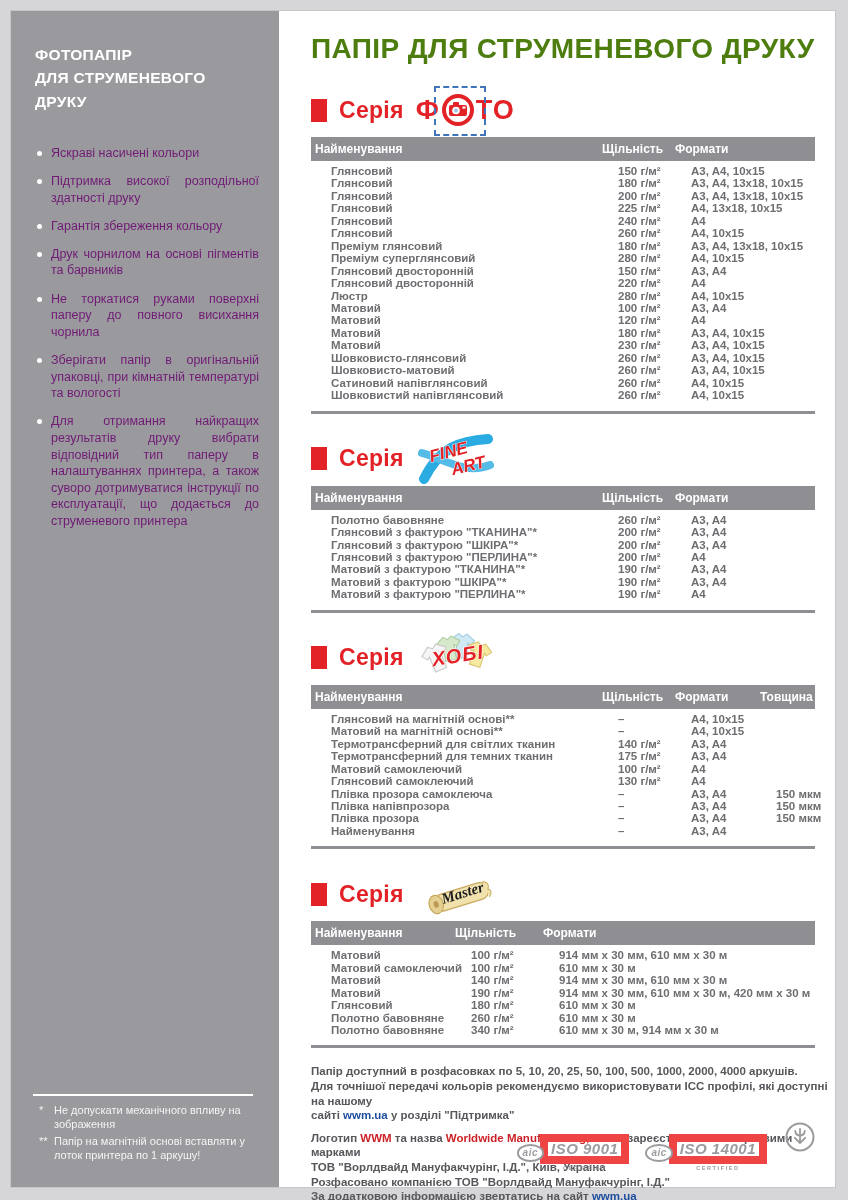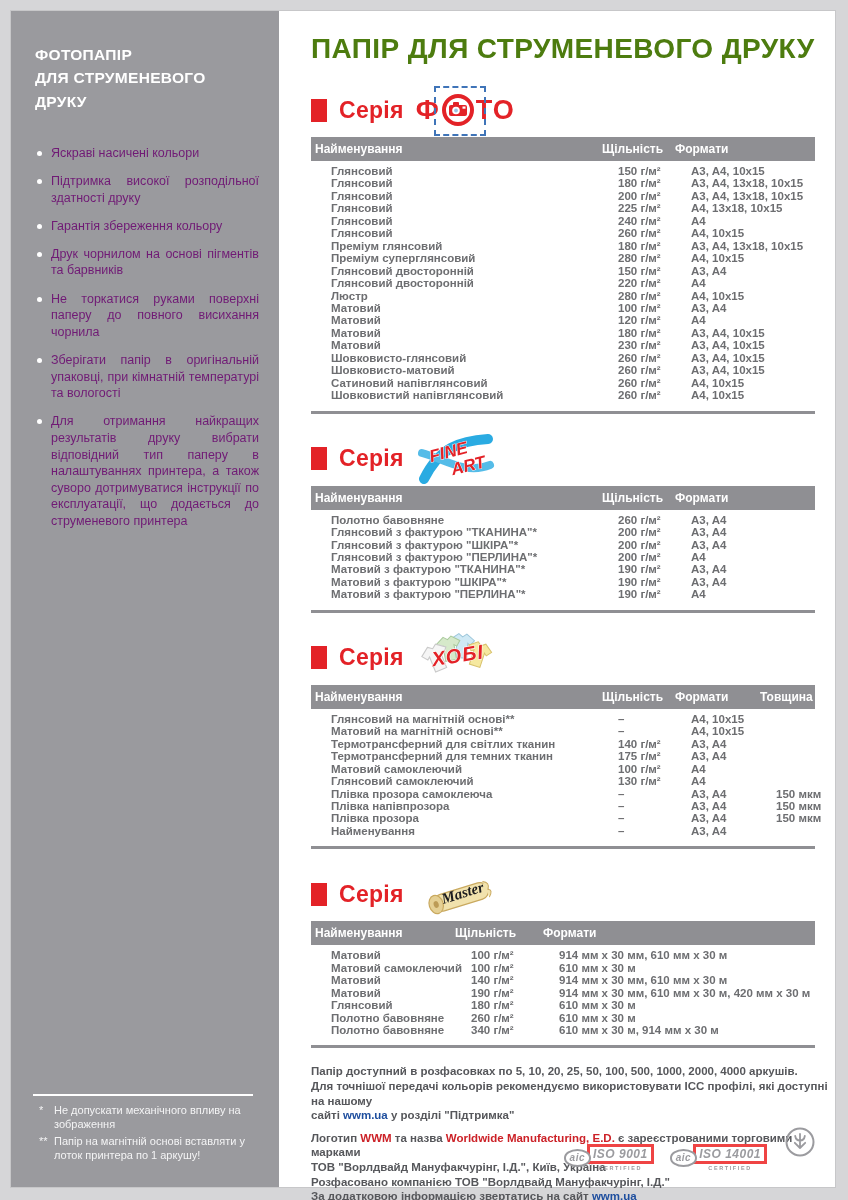--- a/index.html
+++ b/index.html
@@ -77,21 +77,21 @@
   .f-block + .f-block{margin-top:8px;}
   .f-line{font-size:11.5px;line-height:14.6px;font-weight:bold;color:#56575b;}
   .f-link{color:var(--link-blue,#1e4e9e);}
   .f-red{color:var(--footer-red,#cc2127);}
   
   .badges{position:absolute;right:18px;bottom:16px;display:flex;align-items:center;gap:16px;}
   .iso-badge{display:flex;align-items:center;color:#9b9b9f;margin-top:28px;}
   .aic{border:2px solid #9b9b9f;border-radius:50%;padding:2px 4px;font-size:10px;font-weight:bold;
     font-style:italic;letter-spacing:.5px;line-height:10px;background:#fff;z-index:1;}
   .iso-right{margin-left:-4px;display:flex;flex-direction:column;align-items:center;}
-  .iso-label{border:3px solid #ef4444;padding:0 3px;font-size:12px;font-weight:bold;font-style:italic;
+  .iso-label{border:8px solid #ef4444;padding:0 3px;font-size:15px;font-weight:bold;font-style:italic;
     letter-spacing:.5px;line-height:14px;}
   .iso-sub{font-size:5.5px;letter-spacing:1.6px;font-weight:bold;margin-top:1px;}
 </style>
 </head>
 <body>
 
 <div class="paper">
   <main class="main">
     <h1>ПАПІР ДЛЯ СТРУМЕНЕВОГО ДРУКУ</h1>
     <div id="sections">

